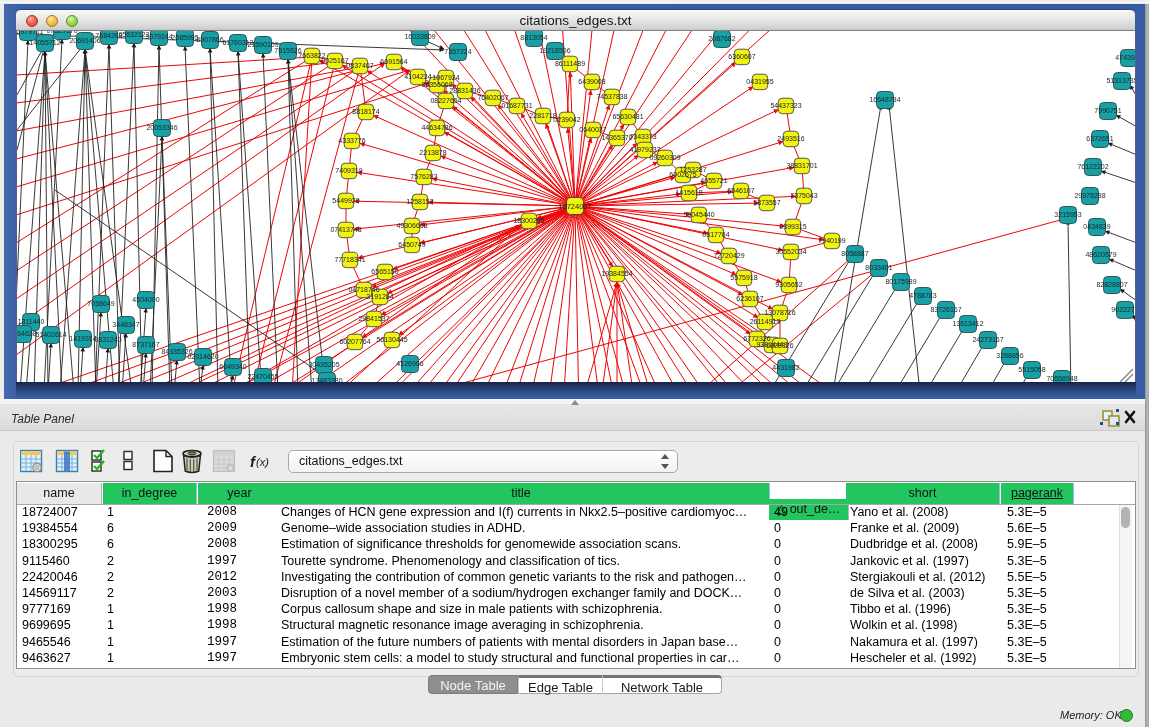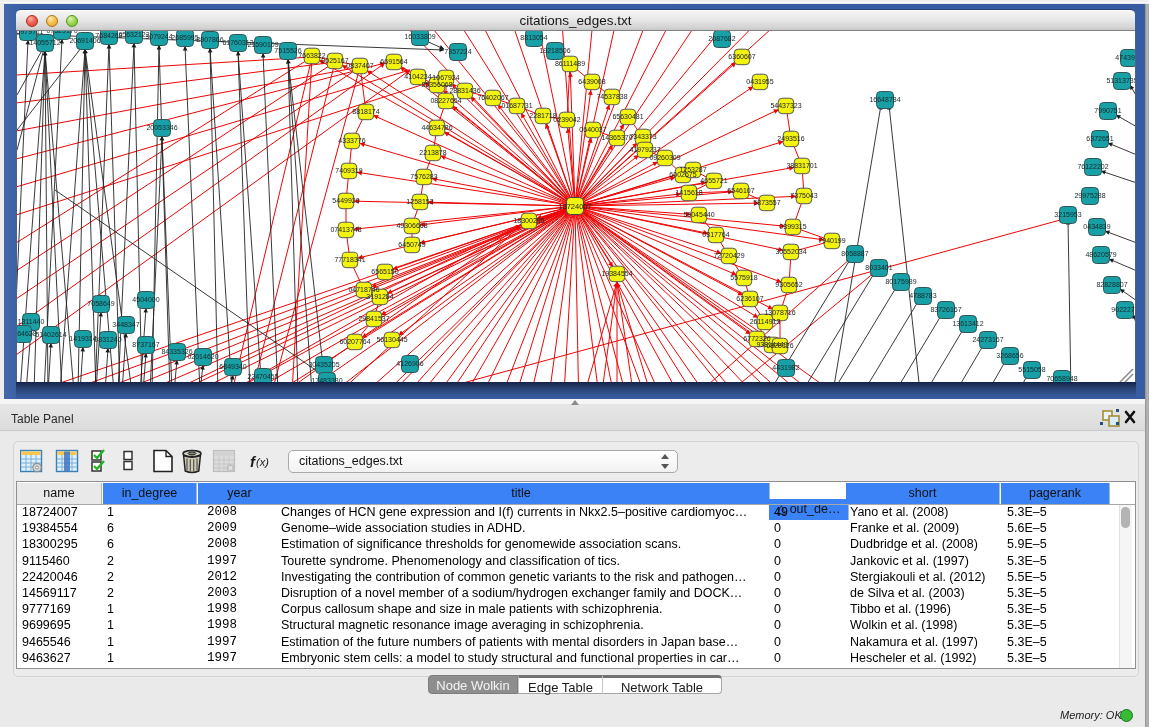--- a/index.html
+++ b/index.html
@@ -16,34 +16,34 @@
 .tl { top:15px; width:12px; height:12px; border-radius:50%; }
 #tl1 { left:26px; background:radial-gradient(circle at 35% 28%,#ffb0a6,#ed6456 45%,#d93a2b); border:1px solid #ad2a1e; }
 #tl2 { left:46px; background:radial-gradient(circle at 35% 28%,#ffe9b2,#f5c052 45%,#e89f23); border:1px solid #ae7412; }
 #tl3 { left:66px; background:radial-gradient(circle at 35% 28%,#d7f7b0,#9fd858 45%,#6fbc2c); border:1px solid #569218; }
 #canvas { left:16px; top:31px; width:1120px; height:351px; background:#fff; border-left:1px solid #51608a; border-right:1px solid #51608a; }
 #winshadow { left:16px; top:382px; width:1120px; height:17px; background:linear-gradient(#15234a,#28406f 35%,#385ca2 90%); }
 
 #splitstrip { left:0; top:399px; width:1149px; height:6px; background:#f5f5f5; border-bottom:1px solid #e3e3e3; }
 #splitarrow { left:571px; top:400px; width:0; height:0; border-left:4px solid transparent; border-right:4px solid transparent; border-bottom:5px solid #8a8a8a; }
 #tpbar { left:0; top:405px; width:1149px; height:26px; background:linear-gradient(#e6e6e6,#dcdcdc); border-bottom:1px solid #cacaca; }
-#tptitle { left:11px; top:412px; font-size:12px; color:#2b2b2b; }
+#tptitle { left:11px; top:412px; font-size:12px; color:#2b2b2b;font-style:italic; }
 #lowerbg { left:0; top:432px; width:1149px; height:295px; background:#eaeaea; }
 #panelA { left:13px; top:441px; width:1126px; height:236px; background:#ececec; border:1px solid #d4d4d4; border-radius:5px; }
 #combo { left:288px; top:450px; width:390px; height:23px; background:linear-gradient(#fff,#f2f2f2); border:1px solid #a9a9a9; border-radius:5px; font-size:12.5px; color:#111; line-height:21px; padding-left:10px; }
 
 #tablebox { left:16px; top:481px; width:1120px; height:188px; background:#fff; border:1px solid #8f8f8f; }
-.hc { position:absolute; top:483px; height:21px; background:#3b82f6; border-right:1px solid #9dbecd; font-size:12.5px; color:#111; text-align:center; line-height:21px; }
+.hc { position:absolute; top:483px; height:21px; background:#22c55e; border-right:1px solid #9dbecd; font-size:12.5px; color:#111; text-align:center; line-height:21px; }
 #h1 { left:17px; width:85px; background:#e9e9e9; border-right:1px solid #b5b5b5; }
 #h2 { left:103px; width:94px; }
 #h3 { left:198px; width:84px; }
 #h4 { left:273px; width:497px; }
 #h5 { left:769px; width:80px;margin-top:16px; }
 #h6 { left:846px; width:154px; }
-#h7 { left:1001px; width:109px; }
+#h7 { left:1001px; width:73px;text-decoration:underline; }
 #hdrline { left:17px; top:504px; width:1118px; height:1px; background:#a8a8a8; }
 .trow { position:absolute; left:17px; width:1100px; height:16px; font-size:12.5px; color:#000; white-space:nowrap; }
 .trow span { position:absolute; top:0; }
 .c1 { left:5px; } .c2 { left:90px; } .c3 { left:190px;font-family:Liberation Mono, monospace; } .c4 { left:264px; }
 .c5 { left:757px; } .c6 { left:833px; } .c7 { left:990px; }
 #vscroll { left:1119px; top:505px; width:13px; height:163px; background:#f5f5f5; border-left:1px solid #e0e0e0; }
 #vthumb { left:1121px; top:507px; width:9px; height:21px; background:#b3b3b3; border-radius:5px; }
 
 .tab { position:absolute; top:675px; height:19px; font-size:13px; line-height:19px; text-align:center; background:#fff; color:#1a1a1a; border-top:3px solid #737373; border-bottom:1px solid #a6a6a6; }
 #tab1 { left:428px; width:90px; background:#8e8e8e; color:#f4f4f4; border:1px solid #7d7d7d; border-radius:4px 0 0 4px; }
@@ -497,18 +497,18 @@
 <span class="c1">9463627</span>
       <span class="c2">1</span>
       <span class="c3">1997</span>
       <span class="c4">Embryonic stem cells: a model to study structural and functional properties in car…</span>
       <span class="c5">0</span>
       <span class="c6">Hescheler et al. (1992)</span>
       <span class="c7">5.3E–5</span>
     </div>
   <div class="abs" id="vscroll"></div>
   <div class="abs" id="vthumb"></div>
-  <div class="tab" id="tab1">Node Wolkin</div>
+  <div class="tab" id="tab1">Node Table</div>
   <div class="tab" id="tab2">Edge Table</div>
   <div class="tab" id="tab3">Network Table</div>
   <div class="abs" id="memtext">Memory: OK</div>
   <div class="abs" id="memdot"></div>
   <div class="abs" id="rightstrip"></div>
 </div>
 </body></html>

